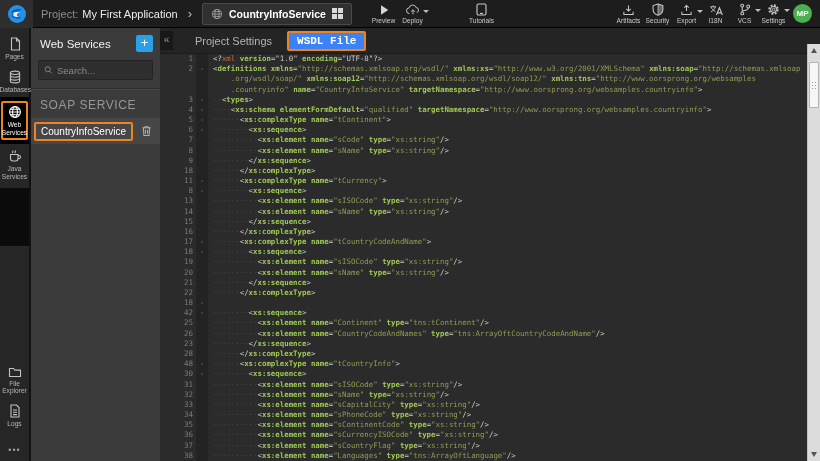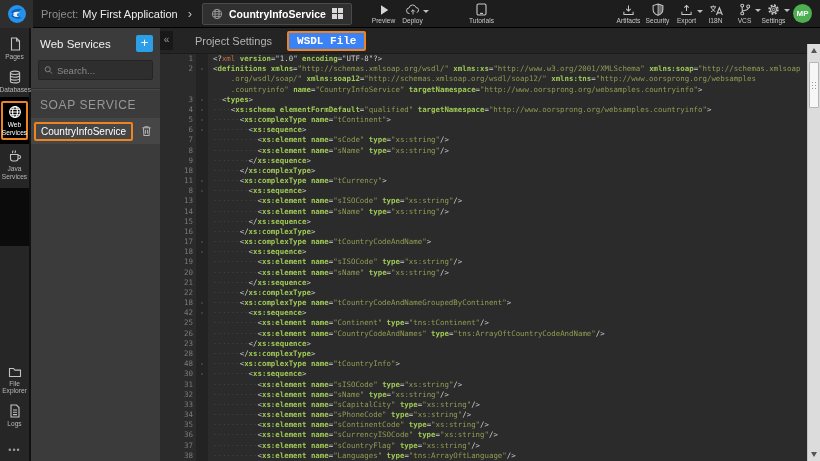--- a/index.html
+++ b/index.html
@@ -316,21 +316,21 @@
         <div class="row"><span class="ln">13</span><span class="fold"></span><span class="codeln"><span class="ws">··········</span><span class="pun">&lt;</span><span class="name">xs:element</span><span> </span><span class="name">name</span><span class="pun">=</span><span class="val">"sISOCode"</span><span> </span><span class="name">type</span><span class="pun">=</span><span class="val">"xs:string"</span><span class="pun">/&gt;</span></span></div>
         <div class="row"><span class="ln">14</span><span class="fold"></span><span class="codeln"><span class="ws">··········</span><span class="pun">&lt;</span><span class="name">xs:element</span><span> </span><span class="name">name</span><span class="pun">=</span><span class="val">"sName"</span><span> </span><span class="name">type</span><span class="pun">=</span><span class="val">"xs:string"</span><span class="pun">/&gt;</span></span></div>
         <div class="row"><span class="ln">15</span><span class="fold"></span><span class="codeln"><span class="ws">········</span><span class="pun">&lt;/</span><span class="name">xs:sequence</span><span class="pun">&gt;</span></span></div>
         <div class="row"><span class="ln">16</span><span class="fold"></span><span class="codeln"><span class="ws">······</span><span class="pun">&lt;/</span><span class="name">xs:complexType</span><span class="pun">&gt;</span></span></div>
         <div class="row"><span class="ln">17</span><span class="fold">-</span><span class="codeln"><span class="ws">······</span><span class="pun">&lt;</span><span class="name">xs:complexType</span><span> </span><span class="name">name</span><span class="pun">=</span><span class="val">"tCountryCodeAndName"</span><span class="pun">&gt;</span></span></div>
         <div class="row"><span class="ln">18</span><span class="fold">-</span><span class="codeln"><span class="ws">········</span><span class="pun">&lt;</span><span class="name">xs:sequence</span><span class="pun">&gt;</span></span></div>
         <div class="row"><span class="ln">19</span><span class="fold"></span><span class="codeln"><span class="ws">··········</span><span class="pun">&lt;</span><span class="name">xs:element</span><span> </span><span class="name">name</span><span class="pun">=</span><span class="val">"sISOCode"</span><span> </span><span class="name">type</span><span class="pun">=</span><span class="val">"xs:string"</span><span class="pun">/&gt;</span></span></div>
         <div class="row"><span class="ln">20</span><span class="fold"></span><span class="codeln"><span class="ws">··········</span><span class="pun">&lt;</span><span class="name">xs:element</span><span> </span><span class="name">name</span><span class="pun">=</span><span class="val">"sName"</span><span> </span><span class="name">type</span><span class="pun">=</span><span class="val">"xs:string"</span><span class="pun">/&gt;</span></span></div>
         <div class="row"><span class="ln">21</span><span class="fold"></span><span class="codeln"><span class="ws">········</span><span class="pun">&lt;/</span><span class="name">xs:sequence</span><span class="pun">&gt;</span></span></div>
         <div class="row"><span class="ln">22</span><span class="fold"></span><span class="codeln"><span class="ws">······</span><span class="pun">&lt;/</span><span class="name">xs:complexType</span><span class="pun">&gt;</span></span></div>
-        <div class="row"><span class="ln">18</span><span class="fold">-</span><span class="codeln"><span class="ws">······</span><span class="pun">&lt;</span><span class="name">xs:complexType</span><span> </span><span class="name">name</span><span class="pun">=</span><span class="val">"tCountryCodeAndNameGroupedByContinent"</span><span class="pun">&gt;</span></span></div>
+        <div class="row"><span class="ln">18</span><span class="fold">-</span></div>
         <div class="row"><span class="ln">42</span><span class="fold">-</span><span class="codeln"><span class="ws">········</span><span class="pun">&lt;</span><span class="name">xs:sequence</span><span class="pun">&gt;</span></span></div>
         <div class="row"><span class="ln">25</span><span class="fold"></span><span class="codeln"><span class="ws">··········</span><span class="pun">&lt;</span><span class="name">xs:element</span><span> </span><span class="name">name</span><span class="pun">=</span><span class="val">"Continent"</span><span> </span><span class="name">type</span><span class="pun">=</span><span class="val">"tns:tContinent"</span><span class="pun">/&gt;</span></span></div>
         <div class="row"><span class="ln">26</span><span class="fold"></span><span class="codeln"><span class="ws">··········</span><span class="pun">&lt;</span><span class="name">xs:element</span><span> </span><span class="name">name</span><span class="pun">=</span><span class="val">"CountryCodeAndNames"</span><span> </span><span class="name">type</span><span class="pun">=</span><span class="val">"tns:ArrayOftCountryCodeAndName"</span><span class="pun">/&gt;</span></span></div>
         <div class="row"><span class="ln">23</span><span class="fold"></span><span class="codeln"><span class="ws">········</span><span class="pun">&lt;/</span><span class="name">xs:sequence</span><span class="pun">&gt;</span></span></div>
         <div class="row"><span class="ln">28</span><span class="fold"></span><span class="codeln"><span class="ws">······</span><span class="pun">&lt;/</span><span class="name">xs:complexType</span><span class="pun">&gt;</span></span></div>
         <div class="row"><span class="ln">48</span><span class="fold">-</span><span class="codeln"><span class="ws">······</span><span class="pun">&lt;</span><span class="name">xs:complexType</span><span> </span><span class="name">name</span><span class="pun">=</span><span class="val">"tCountryInfo"</span><span class="pun">&gt;</span></span></div>
         <div class="row"><span class="ln">30</span><span class="fold">-</span><span class="codeln"><span class="ws">········</span><span class="pun">&lt;</span><span class="name">xs:sequence</span><span class="pun">&gt;</span></span></div>
         <div class="row"><span class="ln">31</span><span class="fold"></span><span class="codeln"><span class="ws">··········</span><span class="pun">&lt;</span><span class="name">xs:element</span><span> </span><span class="name">name</span><span class="pun">=</span><span class="val">"sISOCode"</span><span> </span><span class="name">type</span><span class="pun">=</span><span class="val">"xs:string"</span><span class="pun">/&gt;</span></span></div>
         <div class="row"><span class="ln">32</span><span class="fold"></span><span class="codeln"><span class="ws">··········</span><span class="pun">&lt;</span><span class="name">xs:element</span><span> </span><span class="name">name</span><span class="pun">=</span><span class="val">"sName"</span><span> </span><span class="name">type</span><span class="pun">=</span><span class="val">"xs:string"</span><span class="pun">/&gt;</span></span></div>
         <div class="row"><span class="ln">33</span><span class="fold"></span><span class="codeln"><span class="ws">··········</span><span class="pun">&lt;</span><span class="name">xs:element</span><span> </span><span class="name">name</span><span class="pun">=</span><span class="val">"sCapitalCity"</span><span> </span><span class="name">type</span><span class="pun">=</span><span class="val">"xs:string"</span><span class="pun">/&gt;</span></span></div>

